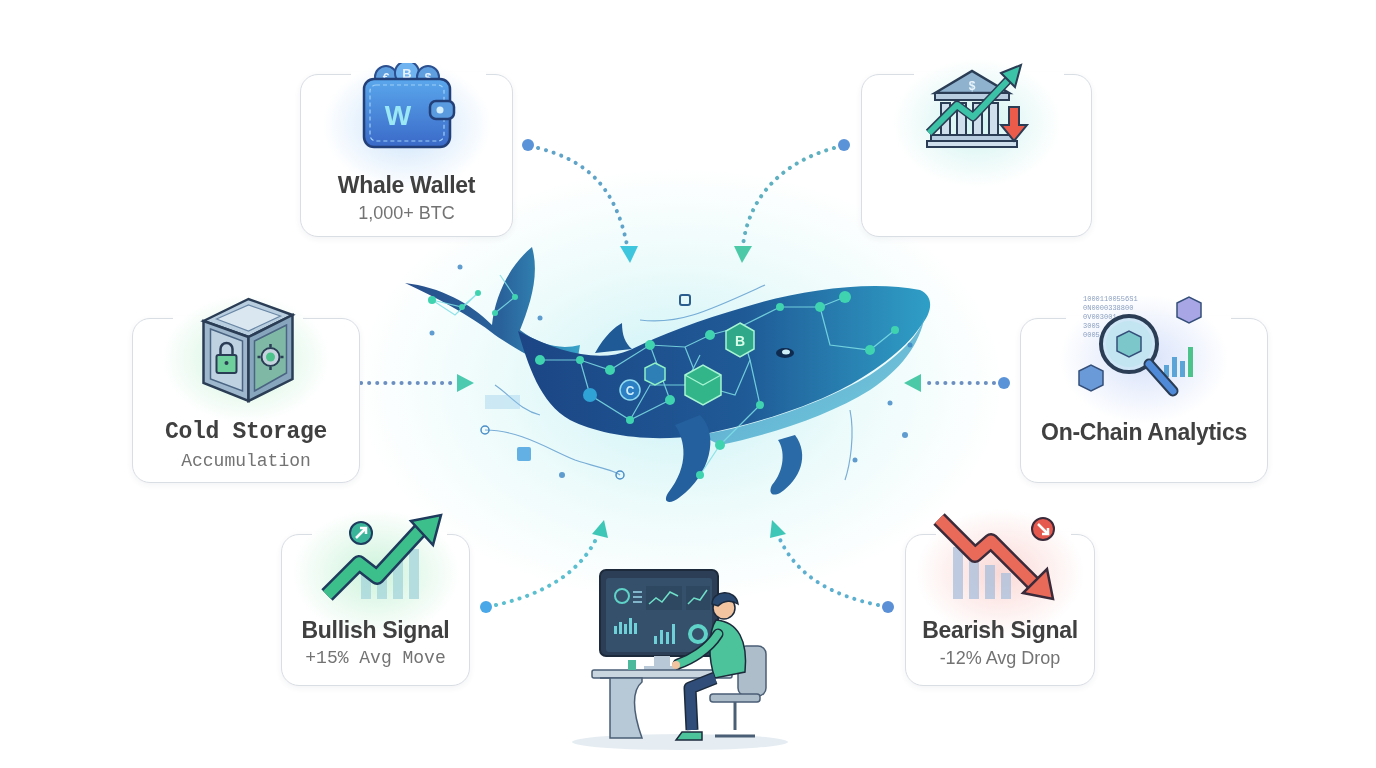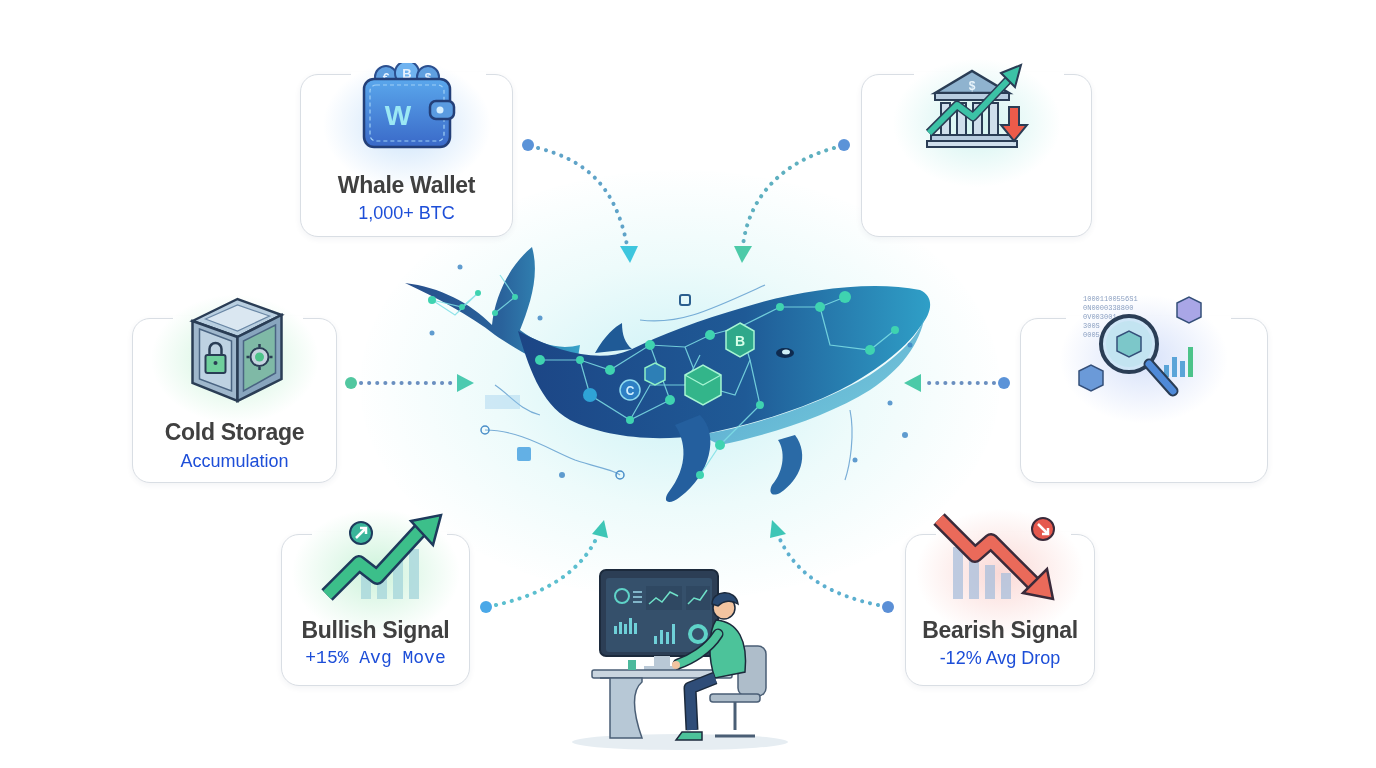--- a/index.html
+++ b/index.html
@@ -30,21 +30,21 @@
   .card .glow {
     position: absolute; border-radius: 50%; left: 50%; top: 50%;
     transform: translate(-50%,-50%); width: 170px; height: 130px;
   }
   .card .title {
     position: absolute; left: 0; right: 0; text-align: center;
     font-weight: 700; color: #404040; font-size: 23px; letter-spacing: -0.3px;
   }
   .card .sub {
     position: absolute; left: 0; right: 0; text-align: center;
-    color: #1d4ed8; font-size: 18px;
+    color: #737373; font-size: 18px;
   }
 
   .connector { position: absolute; left: 0; top: 0; width: 1376px; height: 768px; pointer-events: none; }
 
   .whale-wrap { position: absolute; left: 400px; top: 235px; width: 540px; height: 290px; }
   .person-wrap { position: absolute; left: 570px; top: 560px; width: 220px; height: 195px; }
 </style>
 </head>
 <body>
 
@@ -254,21 +254,21 @@
         <rect x="14" y="76" width="82" height="6" fill="#b8cde0" stroke="#2a3d55" stroke-width="2"></rect>
         <rect x="10" y="82" width="90" height="6" fill="#cfdfec" stroke="#2a3d55" stroke-width="2"></rect>
         <polyline points="12,74 40,46 56,58 94,18" fill="none" stroke="#2a3d55" stroke-width="9" stroke-linejoin="round"></polyline>
         <polyline points="12,74 40,46 56,58 94,18" fill="none" stroke="#3cc2a6" stroke-width="6" stroke-linejoin="round"></polyline>
         <polygon points="84,14 104,6 98,28" fill="#3cc2a6" stroke="#2a3d55" stroke-width="2"></polygon>
         <polygon points="92,48 102,48 102,66 110,66 97,82 84,66 92,66" fill="#ec5b4a" stroke="#2a3d55" stroke-width="2"></polygon>
       </svg>
     </div>
   </div>
 
-  <div class="card" style="left:132px; top:318px; width:205px; height:165px;">
+  <div class="card" style="left:132px; top:318px; width:228px; height:165px;font-family:Liberation Mono, monospace;">
     <div class="gap" style="left:40px; width:130px;"></div>
     <div class="glow" style="background:radial-gradient(ellipse, rgba(110,220,150,0.35), rgba(255,255,255,0) 70%); top:40px;"></div>
     <div class="icon-wrap" style="top:-26px; width:115px; height:115px;">
       <svg width="115" height="115" viewBox="0 0 115 115">
         <polygon points="15,28 60,6 104,22 60,44" fill="#b9cfe0" stroke="#2a3d55" stroke-width="2.5"></polygon>
         <polygon points="28,26 60,12 92,23 60,38" fill="#dae7f1" stroke="#6a87a5" stroke-width="1.2"></polygon>
         <polygon points="15,28 60,44 60,108 15,90" fill="#9fb7cc" stroke="#2a3d55" stroke-width="2.5"></polygon>
         <polygon points="60,44 104,22 104,86 60,108" fill="#88a5be" stroke="#2a3d55" stroke-width="2.5"></polygon>
         <polygon points="22,36 54,48 54,98 22,86" fill="#bed2e2" stroke="#4a6482" stroke-width="1.5"></polygon>
         <polygon points="66,48 98,32 98,80 66,98" fill="#7fb9a6" stroke="#4a6482" stroke-width="1.5"></polygon>
@@ -311,20 +311,21 @@
             <rect x="111" y="72" width="5" height="16"></rect>
             <rect x="119" y="58" width="5" height="30" fill="#4cc38a"></rect>
           </g>
         <circle cx="60" cy="55" r="28" fill="#cfe6f7" stroke="#2a3d55" stroke-width="4"></circle>
         <circle cx="60" cy="55" r="23" fill="#bfe3ef" opacity="0.8"></circle>
         <polygon points="48,48 60,42 72,48 72,62 60,68 48,62" fill="#7cc7c9" stroke="#35507a" stroke-width="1.5"></polygon>
         <line x1="80" y1="75" x2="104" y2="102" stroke="#2a3d55" stroke-width="11" stroke-linecap="round"></line>
         <line x1="80" y1="75" x2="104" y2="102" stroke="#4f8ad8" stroke-width="7" stroke-linecap="round"></line>
       </svg>
     </div>
+    <div class="title" style="top:100px;">On-Chain Analytics</div>
   </div>
 
   <div class="card" style="left:281px; top:534px; width:189px; height:152px;">
     <div class="gap" style="left:30px; width:135px;"></div>
     <div class="glow" style="background:radial-gradient(ellipse, rgba(110,220,150,0.35), rgba(255,255,255,0) 70%); top:38px;"></div>
     <div class="icon-wrap" style="top:-22px; width:130px; height:90px; margin-left:8px;">
       <svg width="130" height="90" viewBox="0 0 130 90">
         <g fill="#a8d7dc" opacity="0.8">
           <rect x="42" y="60" width="10" height="26"></rect>
             <rect x="58" y="52" width="10" height="34"></rect>

